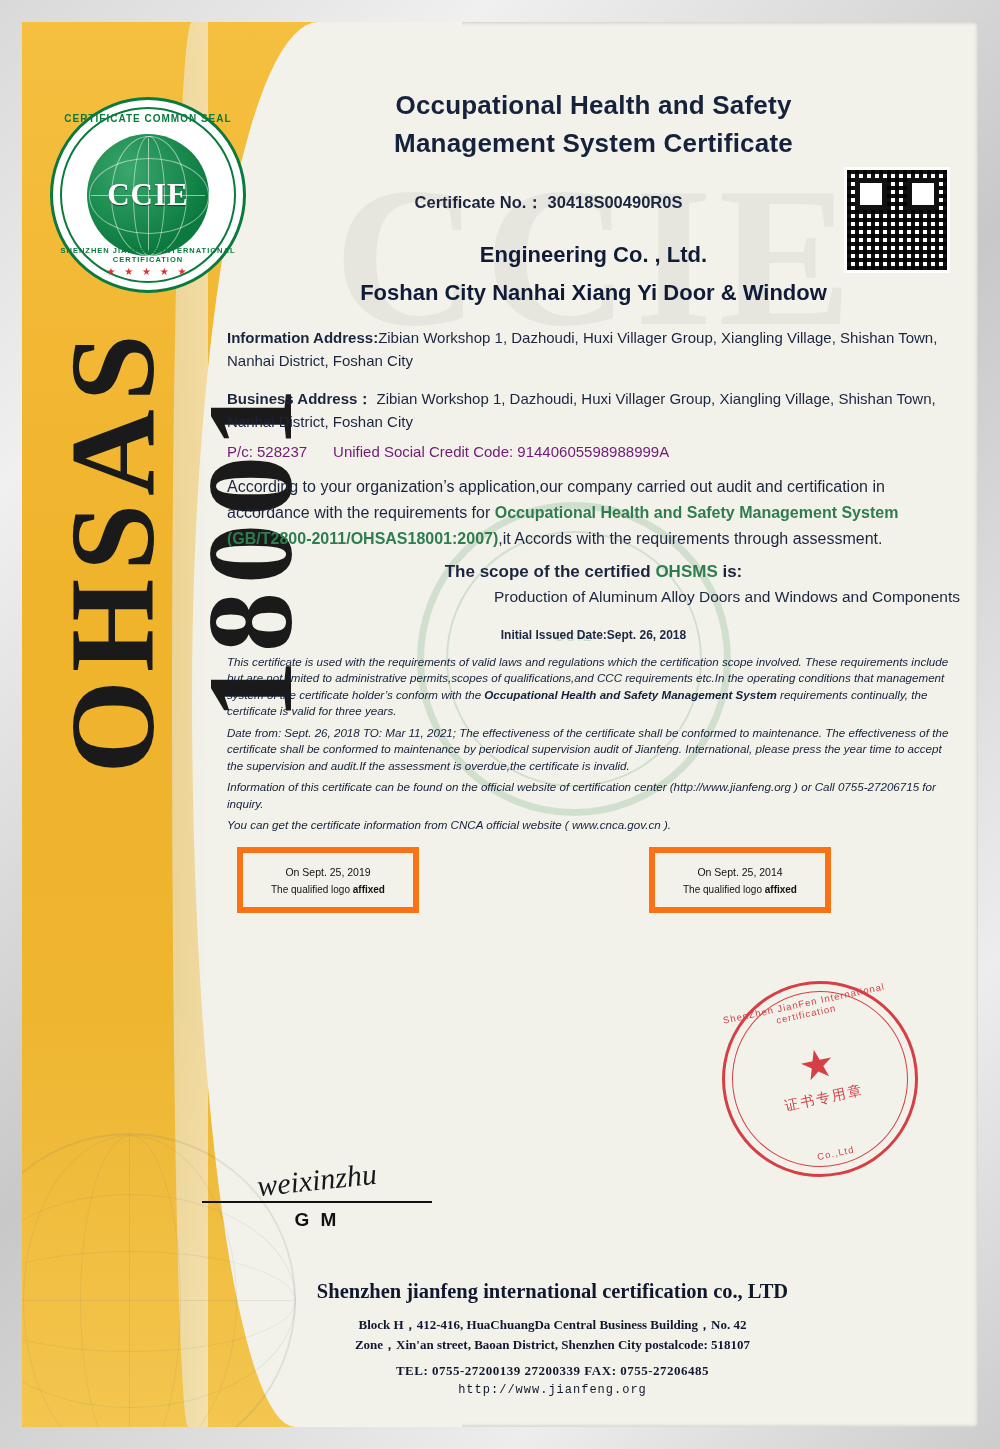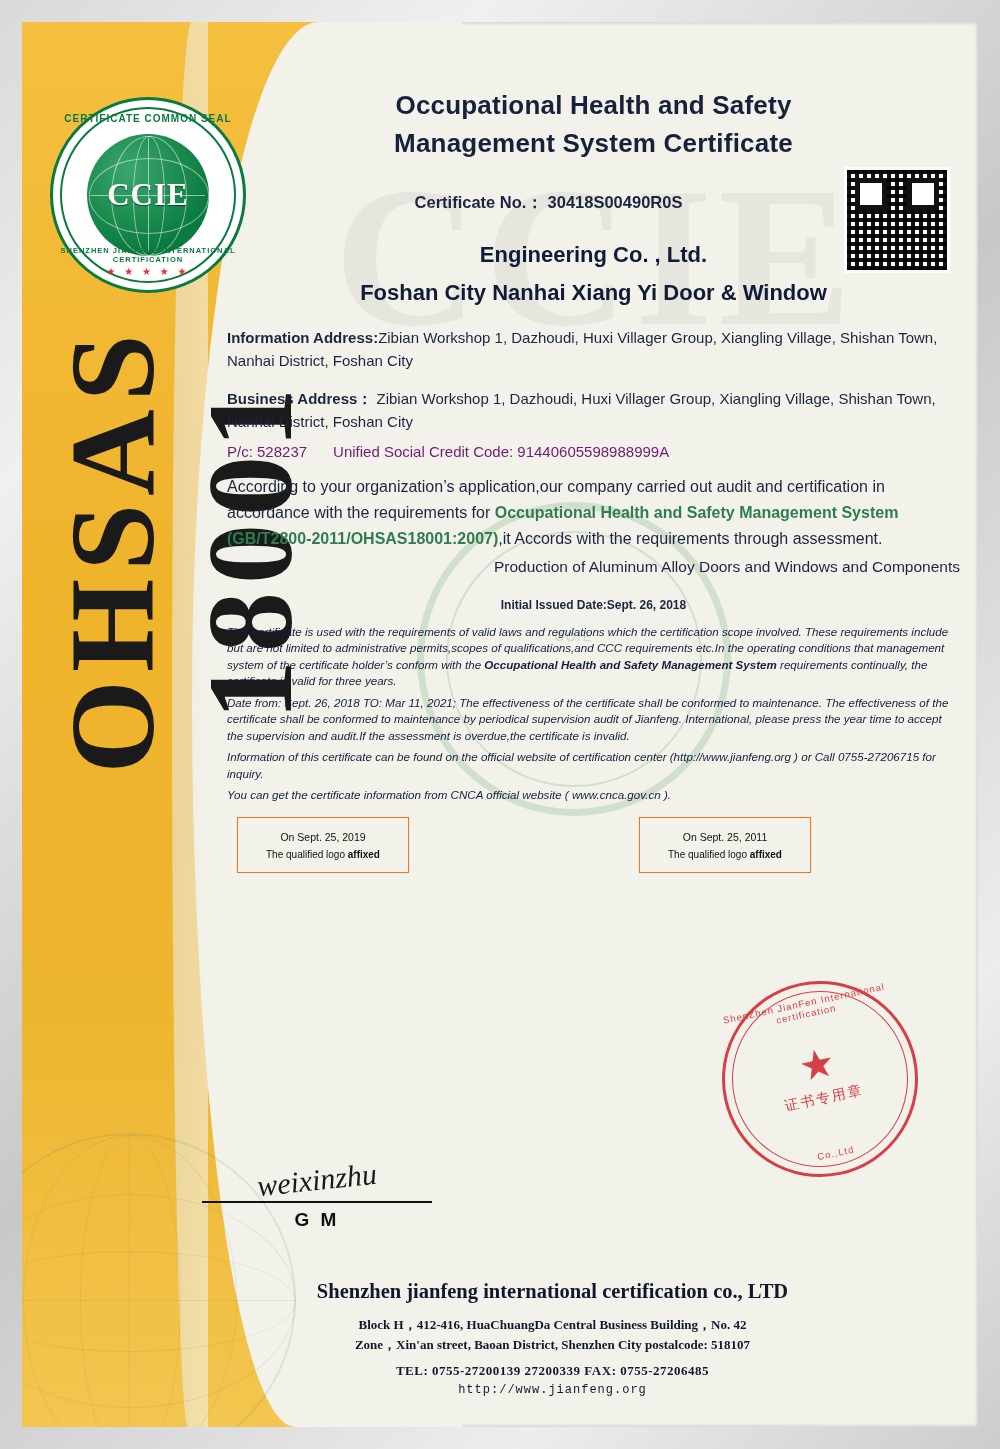--- a/index.html
+++ b/index.html
@@ -81,21 +81,21 @@
   .para{margin-top:14px;font-size:16px;color:#1b2540;line-height:1.62;}
   .para .green{color:#2f7d4f;font-weight:700;}
   .scope-h{margin-top:10px;text-align:center;font-size:17px;font-weight:700;color:#1b2540;}
   .scope-h .green{color:#2f7d4f;}
   .scope-t{margin-top:6px;text-align:right;font-size:15.5px;color:#1b2540;}
   .issued{margin-top:22px;text-align:center;font-size:12px;font-weight:700;color:#1b2540;}
   .fine{margin-top:12px;font-size:11.6px;line-height:1.42;color:#12203c;}
   .fine b{font-weight:700;}
   .fine p{margin:0 0 5px 0;font-style:italic;}
   .boxes{margin-top:14px;display:flex;gap:230px;padding-left:10px;}
-  .box{width:170px;height:54px;border:1px solid #f97316;display:flex;flex-direction:column;
+  .box{width:170px;height:54px;border:6px solid #f97316;display:flex;flex-direction:column;
        align-items:center;justify-content:center;gap:6px;background:transparent;}
   .box .l1{font-size:10.5px;color:#111;}
   .box .l2{font-size:10px;color:#111;}
   .box .l2 b{font-weight:700;}
   
   .stamp{position:absolute;right:60px;bottom:250px;width:190px;height:190px;border-radius:50%;
          border:3px solid #d0202a;color:#d0202a;transform:rotate(-12deg);opacity:.85;}
   .stamp .ring2{position:absolute;left:7px;top:7px;right:7px;bottom:7px;border-radius:50%;border:1px solid #d0202a;}
   .stamp .star{position:absolute;left:50%;top:42%;transform:translate(-50%,-50%);font-size:40px;line-height:1;color:#d0202a;}
   .stamp .cn{position:absolute;left:0;top:56%;width:100%;text-align:center;font-size:14px;letter-spacing:2px;}
@@ -186,20 +186,23 @@
         <div>
           <span>Unified Social Credit Code:</span>
           <span>91440605598988999A</span>
         </div>
       </div>
 
       <div class="para">
         <span>According to your organization’s application,our company carried out audit and certification in accordance with the requirements for </span><span class="green">Occupational Health and Safety Management System (GB/T2800-2011/OHSAS18001:2007)</span><span>,it Accords with the requirements through assessment.</span>
       </div>
 
+      <div class="scope-h">
+        <span>The scope of the certified </span><span class="green">OHSMS</span><span> is:</span>
+      </div>
       <div class="scope-t">Production of Aluminum Alloy Doors and Windows and Components</div>
 
       <div class="issued">
         <span>Initial Issued Date:</span><span>Sept. 26, 2018</span>
       </div>
 
       <div class="fine">
         <p>
           <span>This certificate is used with the requirements of valid laws and regulations which the certification scope involved. These requirements include but are not limited to administrative permits,scopes of qualifications,and CCC requirements etc.In the operating conditions that management system of the certificate holder’s conform with the </span><b>Occupational Health and Safety Management System</b><span> requirements continually, the certificate is valid for three years.</span>
         </p>
@@ -207,21 +210,21 @@
         <p>Information of this certificate can be found on the official website of certification center (http://www.jianfeng.org ) or Call 0755-27206715 for inquiry.</p>
         <p>You can get the certificate information from CNCA official website ( www.cnca.gov.cn ).</p>
       </div>
 
       <div class="boxes">
         <div class="box">
           <div class="l1">On Sept. 25, 2019</div>
           <div class="l2"><span>The qualified logo </span><b>affixed</b></div>
         </div>
         <div class="box">
-          <div class="l1">On Sept. 25, 2011</div>
+          <div class="l1">On Sept. 25, 2014</div>
           <div class="l2"><span>The qualified logo </span><b>affixed</b></div>
         </div>
       </div>
 
     </div>
 
     <div class="stamp">
       <div class="ring2"></div>
       <div class="en-top">ShenZhen JianFen International certification</div>
       <div class="star">★</div>

